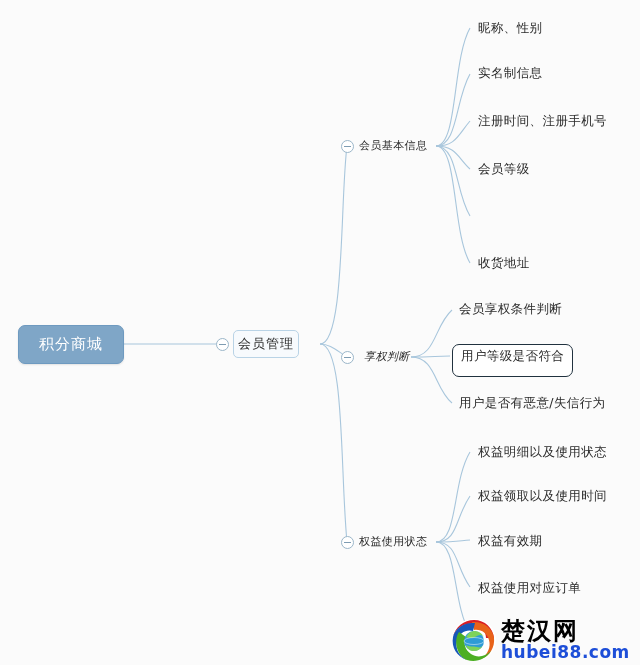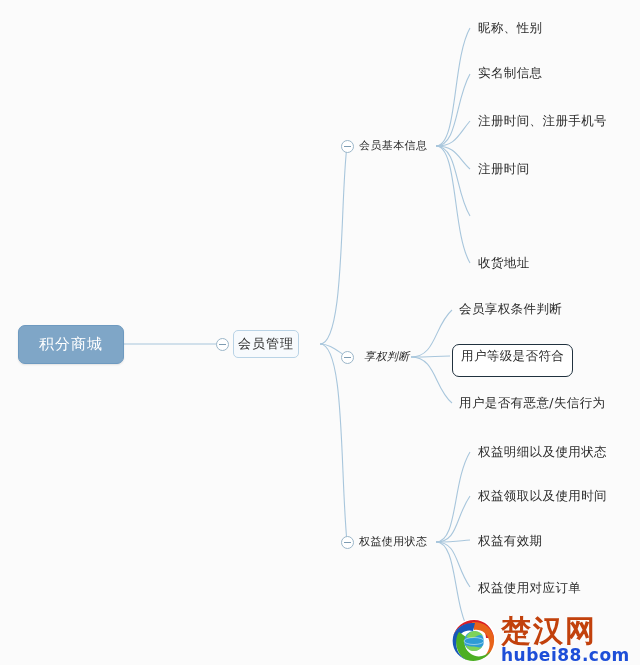--- a/index.html
+++ b/index.html
@@ -109,23 +109,23 @@
     align-items: center;
     pointer-events: none;
   }
   .wm-text {
     display: flex;
     flex-direction: column;
     margin-left: 3px;
     line-height: 1;
   }
   .wm-cn {
-    font-size: 30px;
+    font-size: 24px;
     font-weight: bold;
-    color: #c2410c;
+    color: #000000;
     letter-spacing: 2px;
     font-family: Liberation Serif, serif;
   }
   .wm-url {
     font-size: 17px;
     font-weight: bold;
     color: #1d4ed8;
     letter-spacing: 0.5px;
     margin-top: 1px;
     font-family: "DejaVu Sans", "Liberation Sans", sans-serif;
@@ -183,21 +183,21 @@
   <div class="leaf-node" style="left:478px; top:20px;">
     <span>昵称、性别</span>
   </div>
   <div class="leaf-node" style="left:478px; top:65px;">
     <span>实名制信息</span>
   </div>
   <div class="leaf-node" style="left:478px; top:113px;">
     <span>注册时间、注册手机号</span>
   </div>
   <div class="leaf-node" style="left:478px; top:161px;">
-    <span>注册时间</span>
+    <span>会员等级</span>
   </div>
   <div class="leaf-node" style="left:478px; top:255px;">
     <span>收货地址</span>
   </div>
 
   <div class="toggle" style="left:341px; top:351px;"></div>
 
   <div class="l2-node" style="left:364px; top:349px;font-style:italic;">
     <span>享权判断</span>
   </div>

